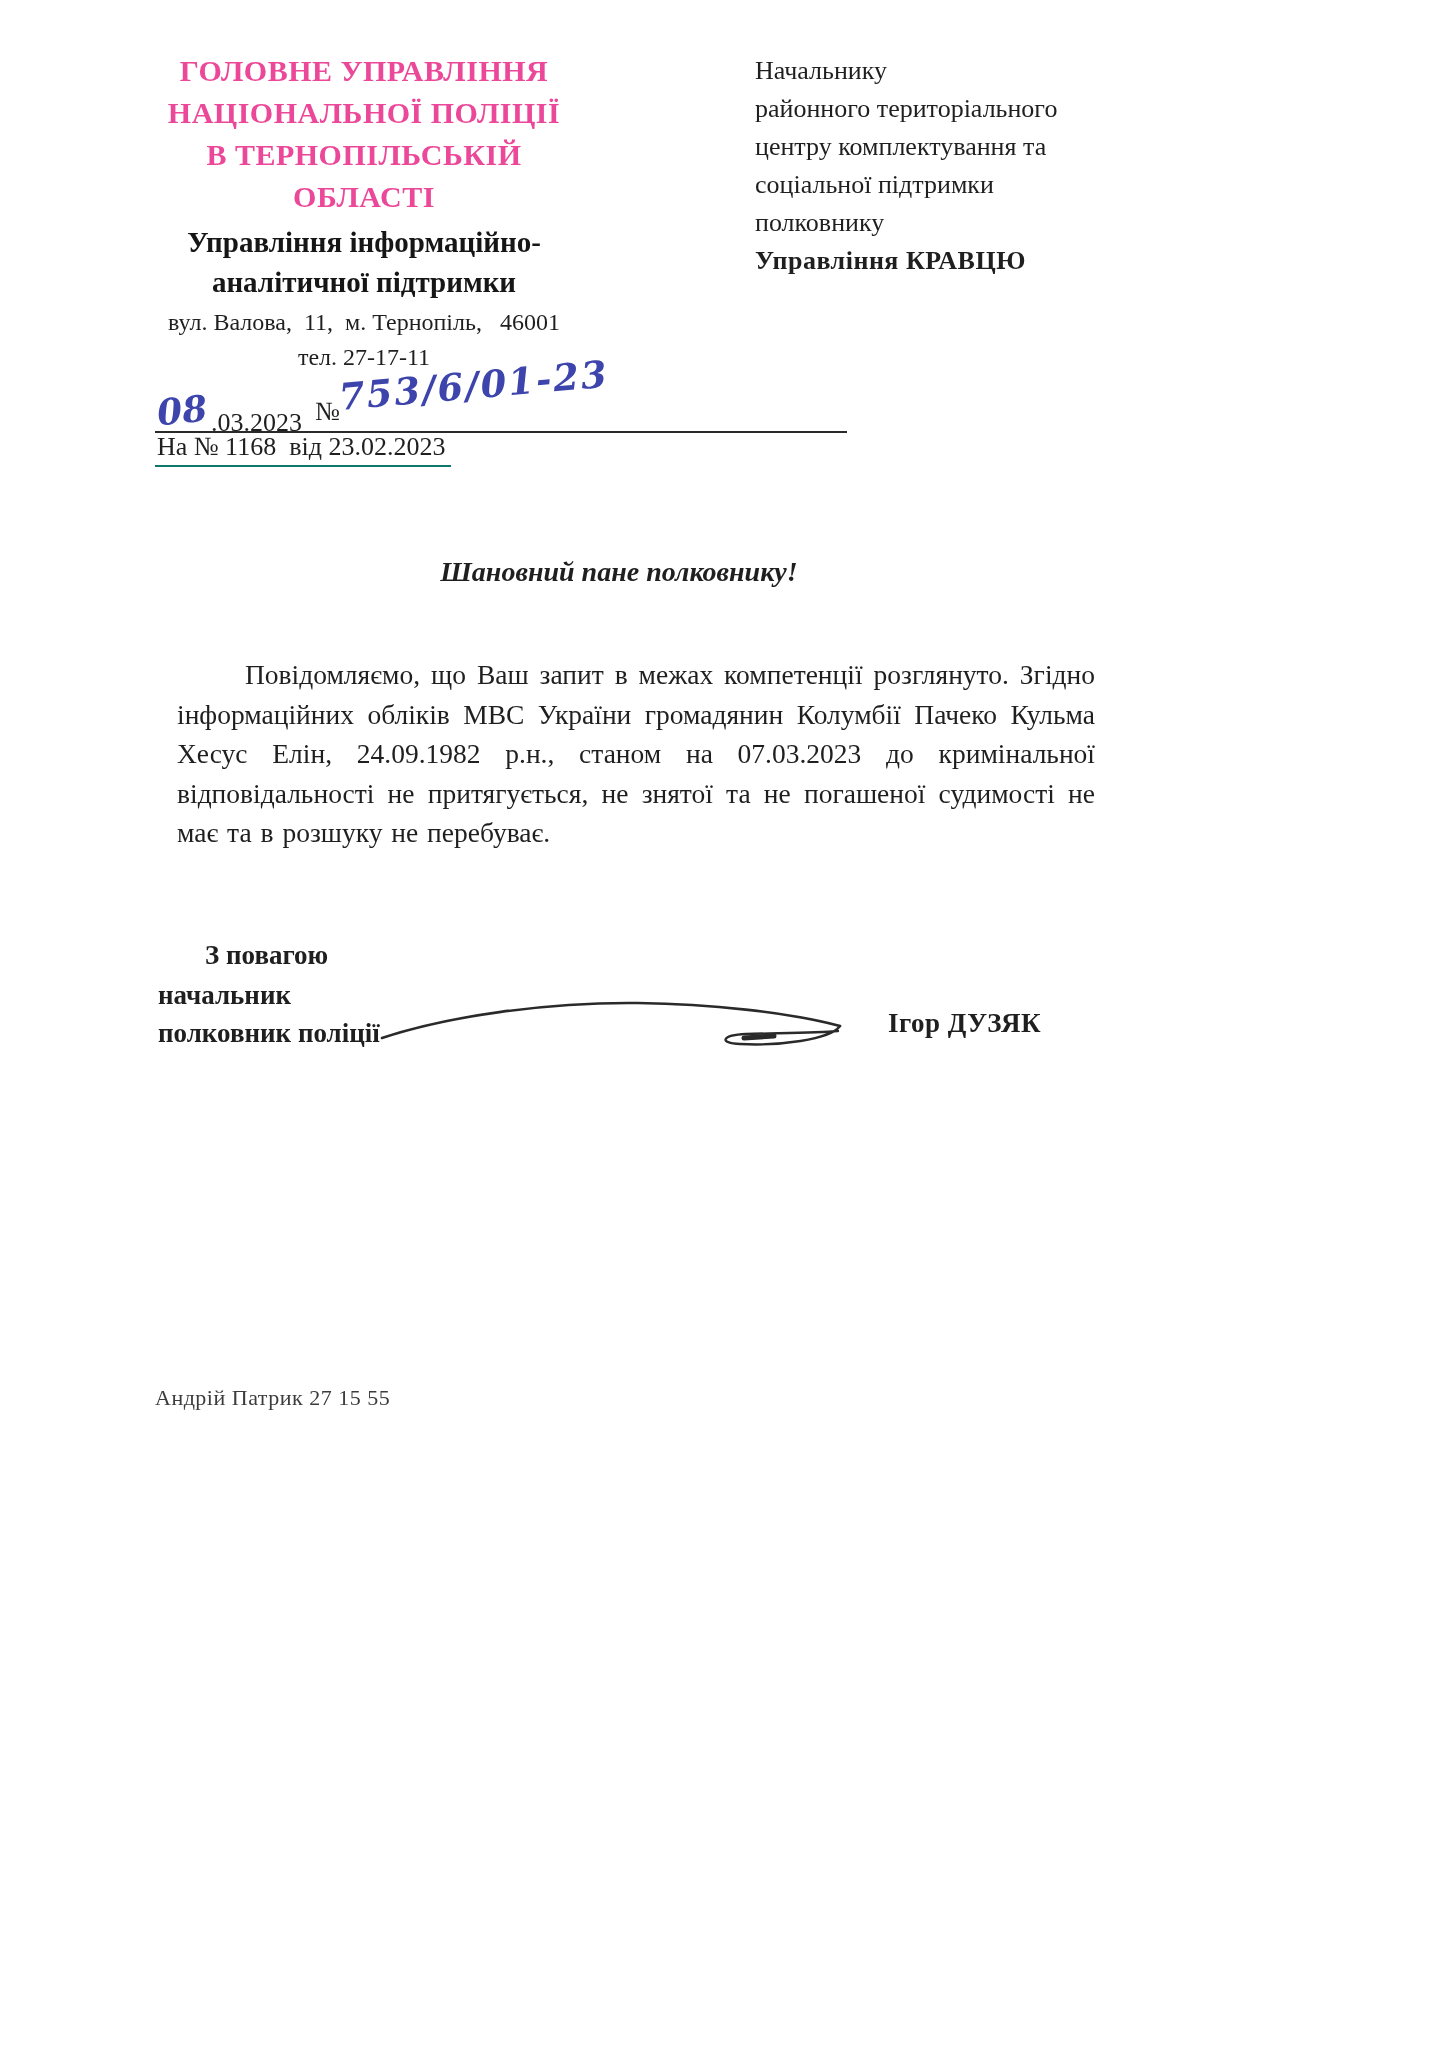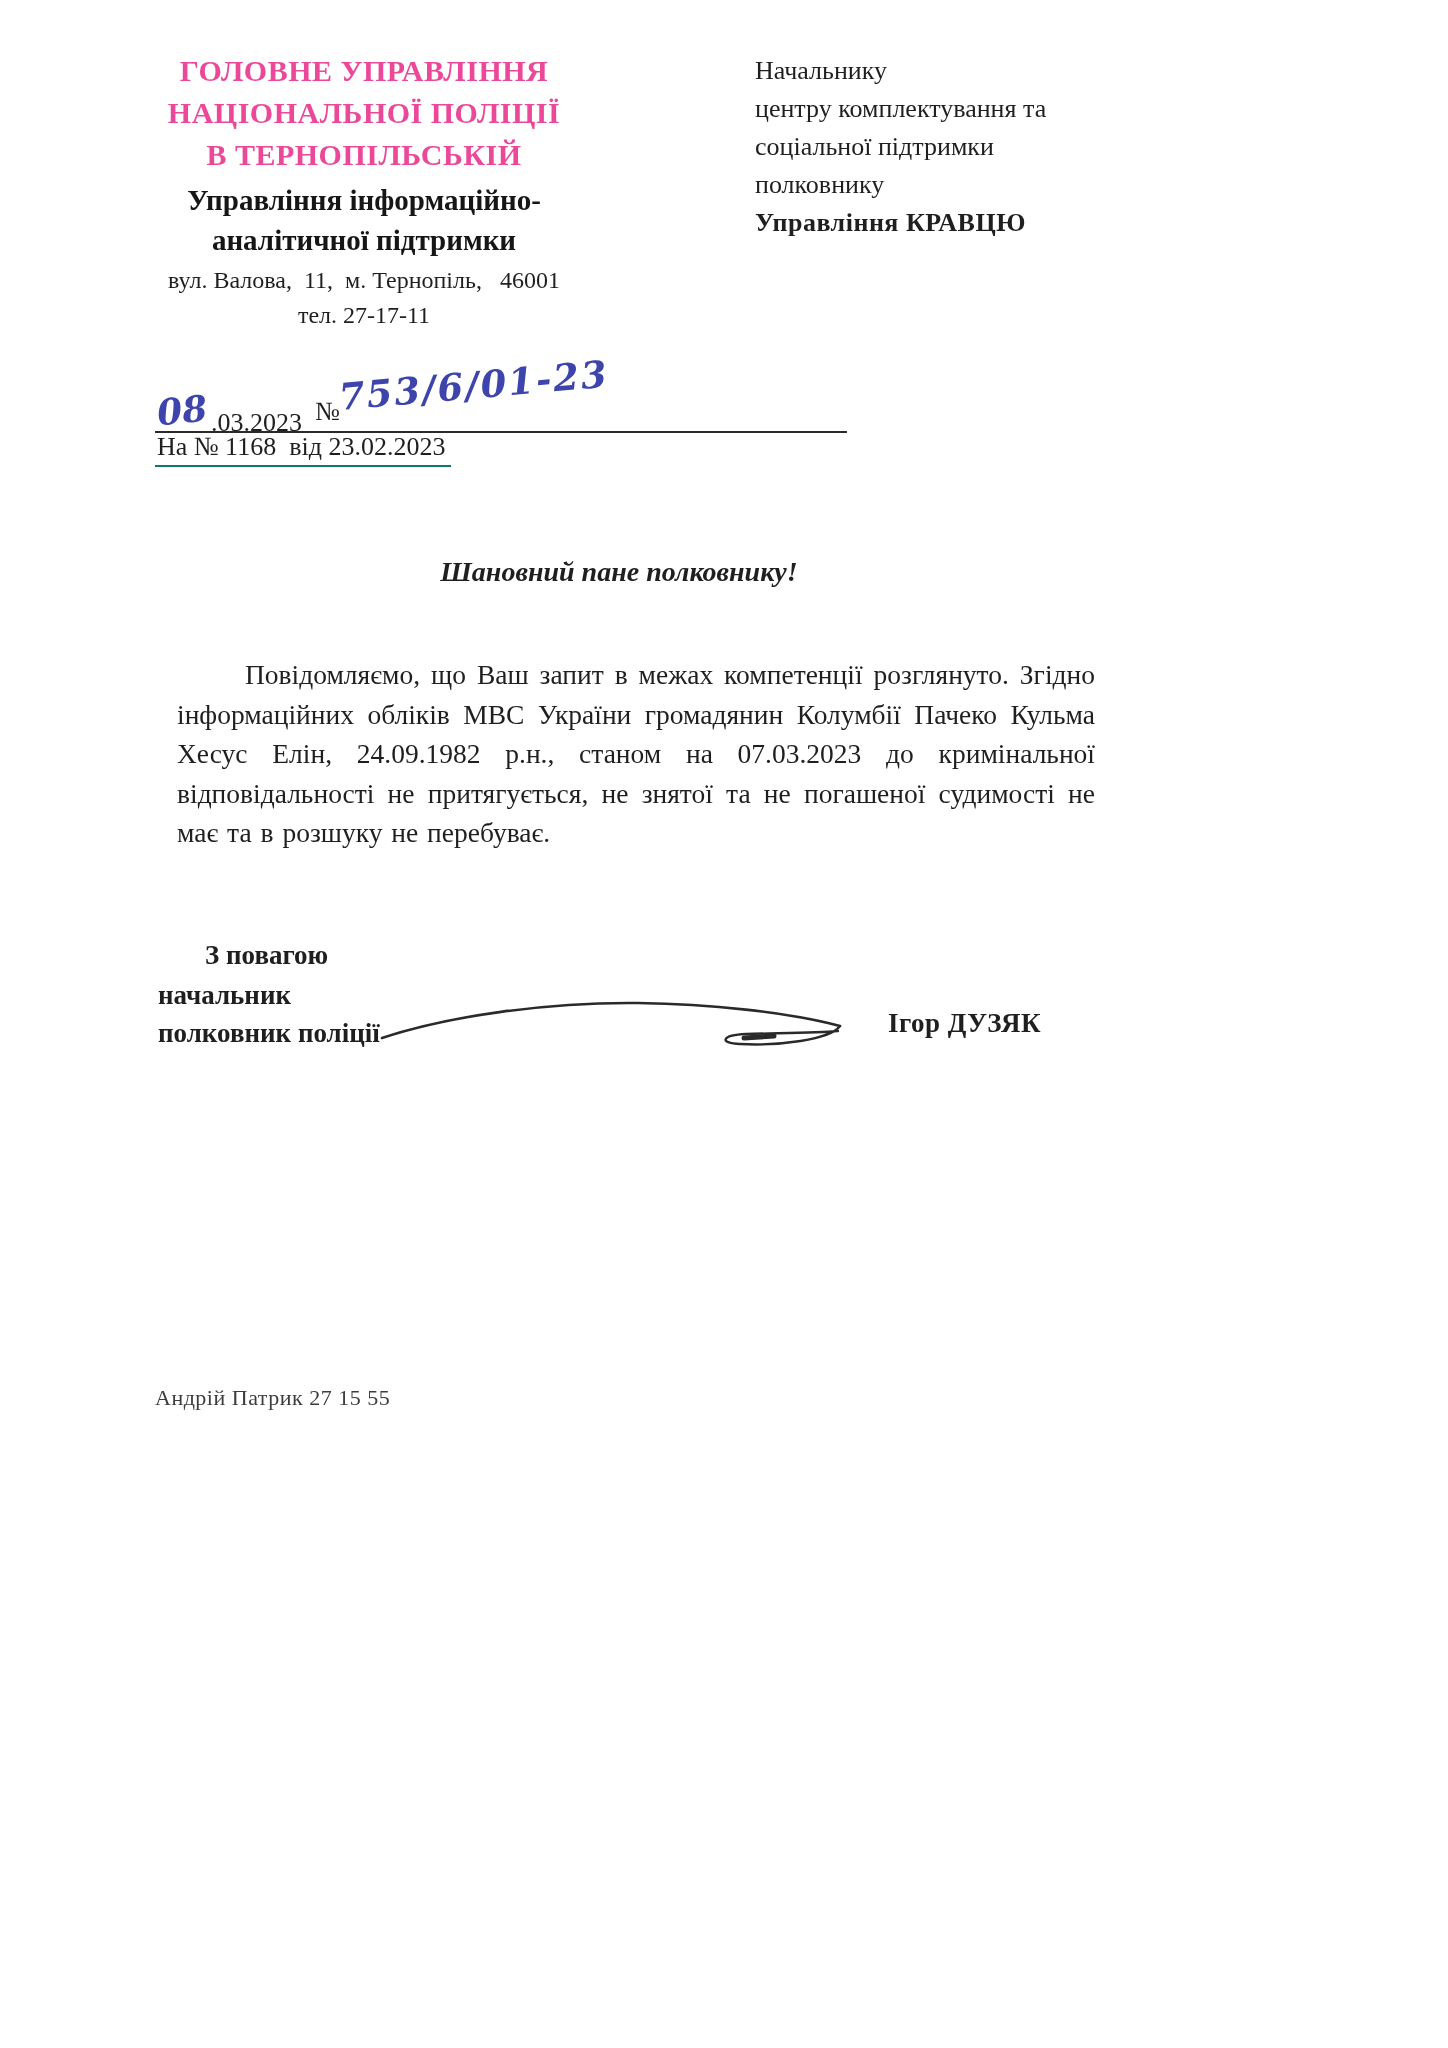--- a/index.html
+++ b/index.html
@@ -103,39 +103,41 @@
 </style>
 </head>
 <body>
 
 <div class="page">
 
   <div class="abs letterhead">
     <div class="org-line">ГОЛОВНЕ УПРАВЛІННЯ</div>
     <div class="org-line">НАЦІОНАЛЬНОЇ ПОЛІЦІЇ</div>
     <div class="org-line">В ТЕРНОПІЛЬСЬКІЙ</div>
+    <div class="org-line">ОБЛАСТІ</div>
     <div class="dept-block">
       <div class="dept-line">Управління інформаційно-</div>
       <div class="dept-line">аналітичної підтримки</div>
     </div>
     <div class="address-line pre">вул. Валова,  11,  м. Тернопіль,   46001</div>
     <div class="phone-line">тел. 27-17-11</div>
   </div>
 
   <div class="abs date-row">
     <span class="hw hw-day">08</span>
     <span class="printed-date">.03.2023</span>
     <span class="number-sign">№</span>
     <span class="hw hw-number">753/6/01-23</span>
   </div>
 
   <div class="abs ref-row pre">На № 1168  від 23.02.2023</div>
 
   <div class="abs addressee">
     <div>Начальнику</div>
+    <div>районного територіального</div>
     <div>центру комплектування та</div>
     <div>соціальної підтримки</div>
     <div>полковнику</div>
     <div class="addressee-name">Управління КРАВЦЮ</div>
   </div>
 
   <div class="abs salutation">Шановний пане полковнику!</div>
 
   <p class="abs body-paragraph">Повідомляємо, що Ваш запит в межах компетенції розглянуто. Згідно інформаційних обліків МВС України громадянин Колумбії Пачеко Кульма Хесус Елін, 24.09.1982 р.н., станом на 07.03.2023 до кримінальної відповідальності не притягується, не знятої та не погашеної судимості не має та в розшуку не перебуває.</p>
 

